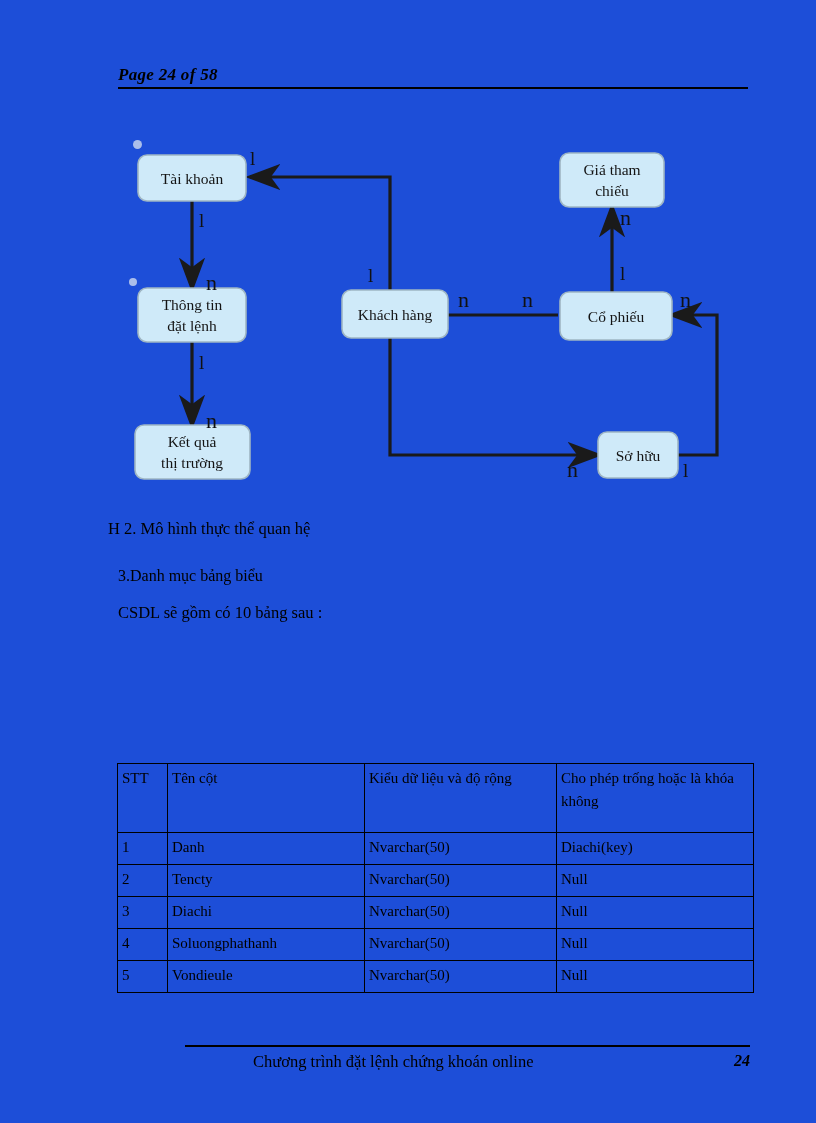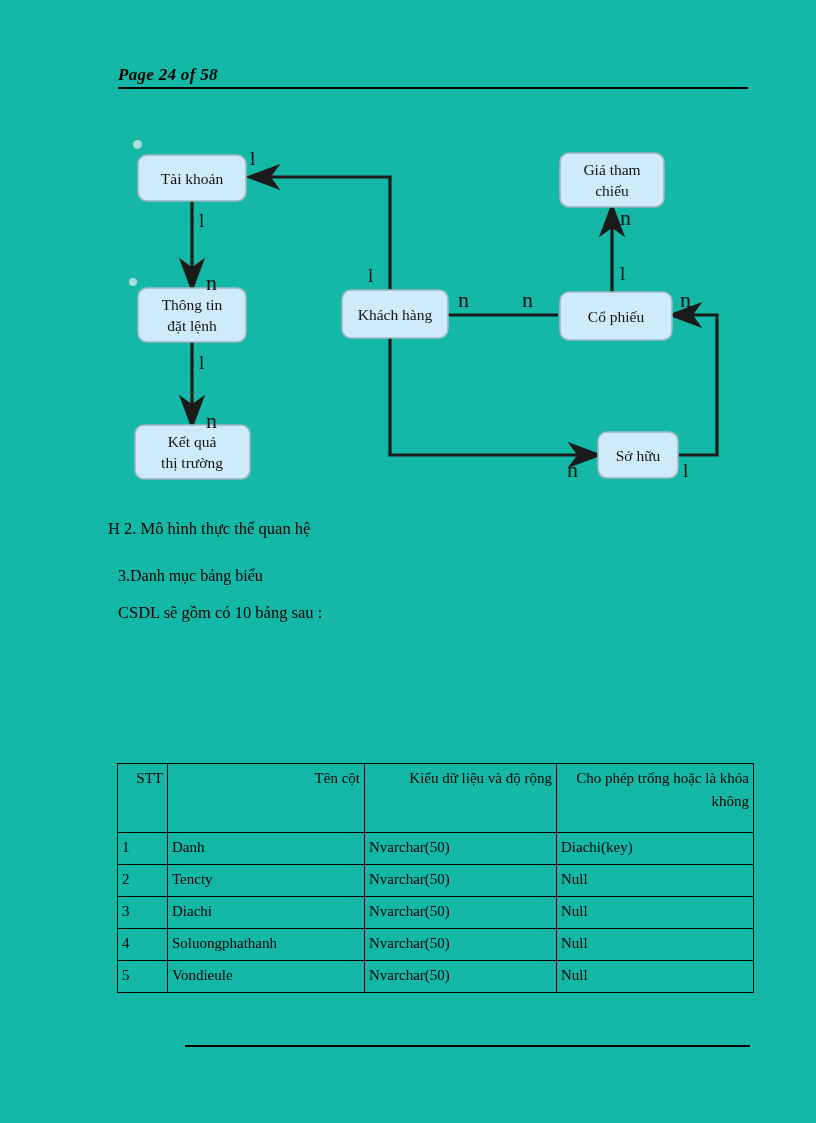--- a/index.html
+++ b/index.html
@@ -12,21 +12,21 @@
     height: 1123px;
     position: relative;
     font-family: "Liberation Serif", "DejaVu Serif", serif;
     color: #000000;
     overflow: hidden;
   }
 
   .page {
     position: absolute;
     inset: 0;
-    background: #14b8a6;
+    background: #1d4ed8;
   }
 
   
   .header {
     position: absolute;
     left: 118px;
     top: 66px;
     width: 630px;
   }
   .header-title {
@@ -117,21 +117,21 @@
   table.spec thead th {
     height: 62px;
   }
   table.spec tbody td {
     height: 25px;
   }
   col.c-stt { width: 50px; }
   col.c-name { width: 197px; }
   col.c-type { width: 192px; }
   col.c-null { width: 197px; }
-  .th-wrap { display: block; text-align: right; }
+  .th-wrap { display: block; }
 
   
   .footer {
     position: absolute;
     left: 185px;
     top: 1045px;
     width: 565px;
   }
   .footer-rule {
     border-top: 2.2px solid #000;
@@ -327,15 +327,19 @@
           <td>Vondieule</td>
           <td>Nvarchar(50)</td>
           <td>Null</td>
         </tr>
       </tbody>
     </table>
   </div>
 
   <div class="footer">
     <div class="footer-rule"></div>
+    <div class="footer-row">
+      <div class="footer-text">Chương trình đặt lệnh chứng khoán online</div>
+      <div class="footer-page">24</div>
+    </div>
   </div>
 
 </div>
 
 </body></html>

